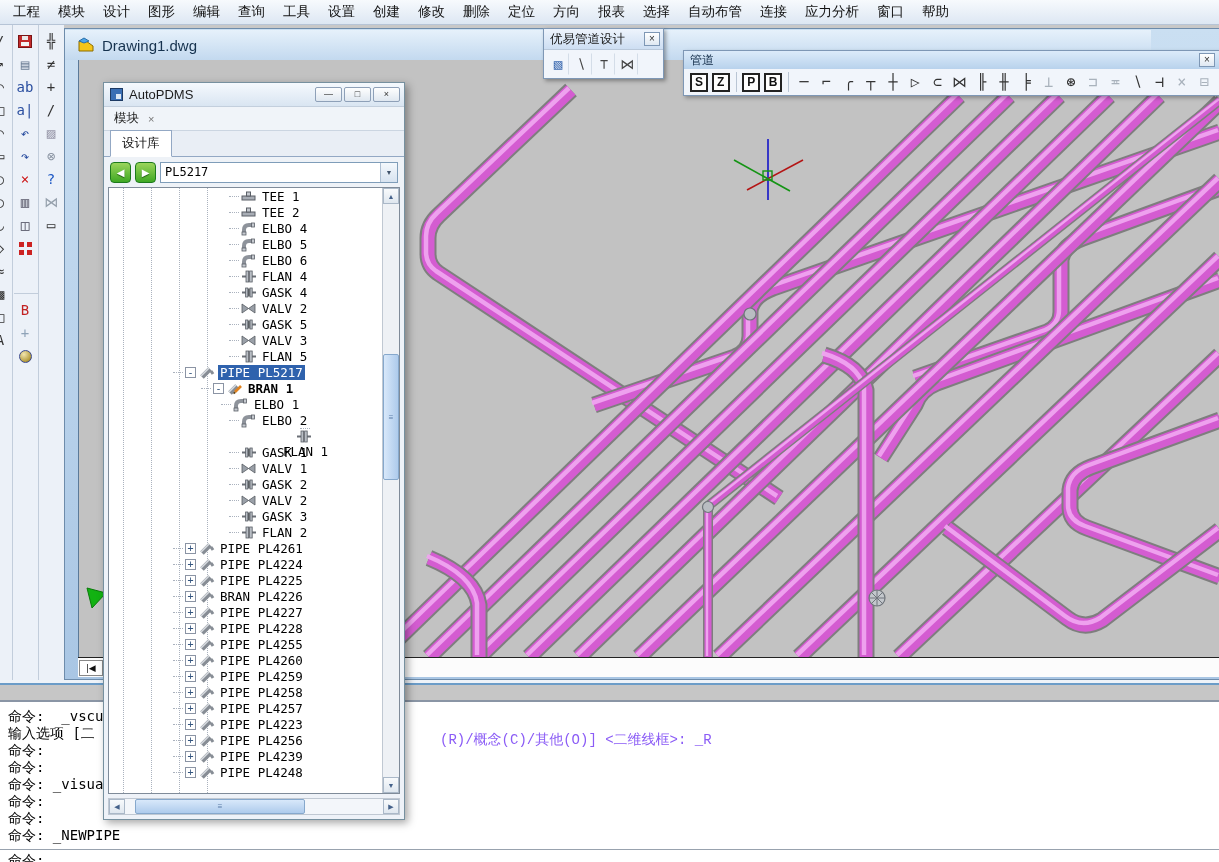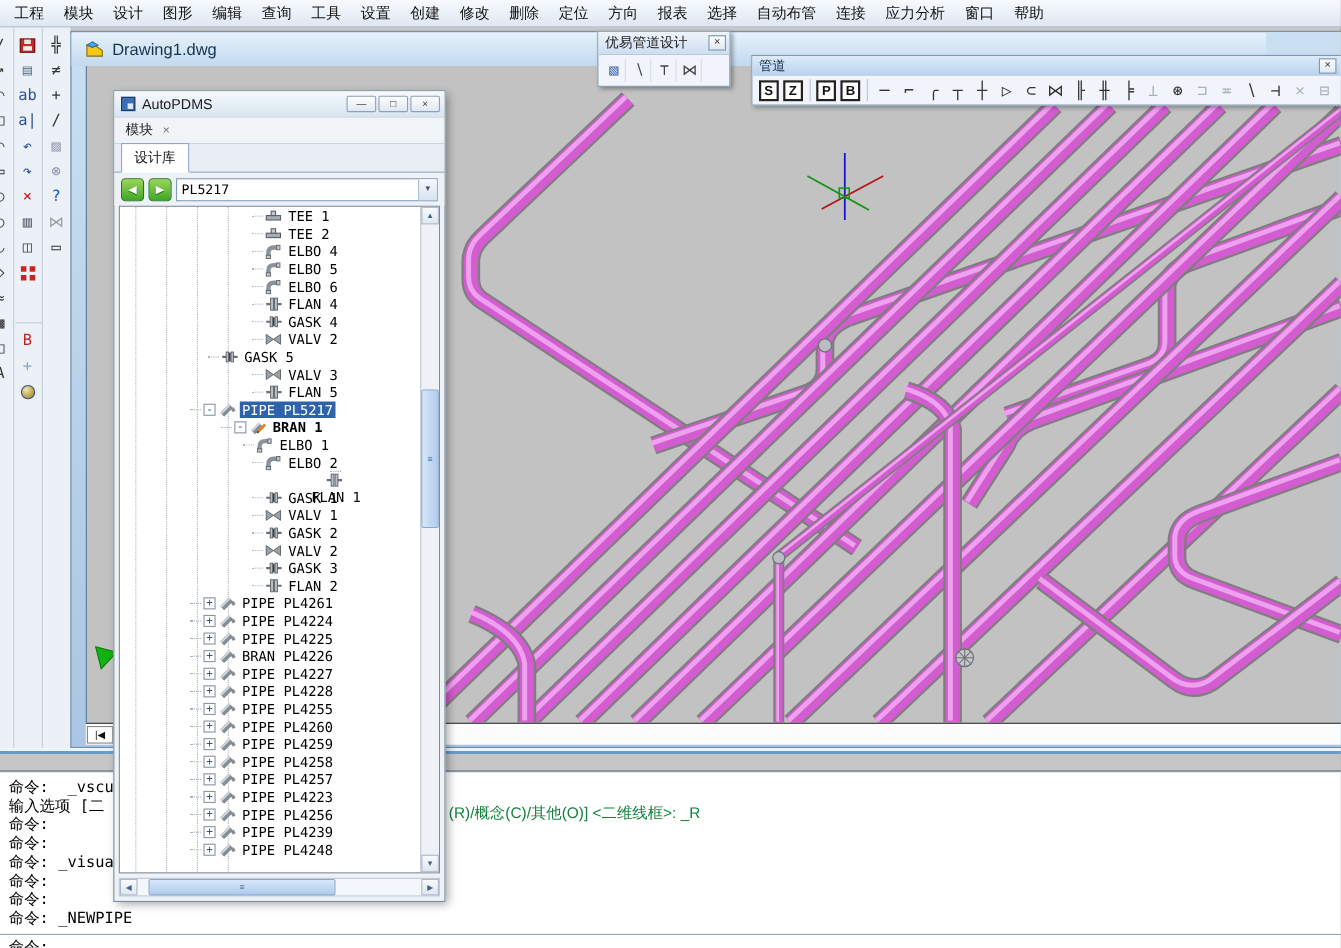--- a/index.html
+++ b/index.html
@@ -137,22 +137,22 @@
   .hscroll .right{right:0;left:auto;top:0;height:15px;}
   .hthumb{position:absolute;left:26px;width:170px;top:0;height:15px;border:1px solid #86a8cc;border-radius:2px;
     background:linear-gradient(#d8e8fa,#aecbec);display:flex;align-items:center;justify-content:center;
     font-size:8px;color:#5a7ca8;}
 
   
   .cmdwin{position:absolute;left:0;top:700px;width:1219px;height:162px;background:#fff;
     border-top:2px solid #8a95a5;z-index:30;}
   .cmd-hist{position:absolute;left:0;top:0;right:0;height:147px;padding:6px 8px;overflow:hidden;}
   .cmd-line{font-family:"DejaVu Sans Mono",monospace;font-size:14px;line-height:17px;color:#000;white-space:pre;}
-  .cmd-cont{position:absolute;left:408px;top:29px;font-family:Liberation Sans, sans-serif;
-    font-size:14px;color:#15803d;white-space:pre;}
+  .cmd-cont{position:absolute;left:408px;top:29px;font-family:Liberation Mono, monospace;
+    font-size:14px;color:#8b5cf6;white-space:pre;padding-left:32px;}
   .cmd-div{position:absolute;left:0;right:0;top:147px;border-top:1px solid #98a2ae;}
   .cmd-active{position:absolute;left:8px;top:150px;font-family:"DejaVu Sans Mono",monospace;
     font-size:14px;color:#000;}
 </style>
 </head>
 <body>
 
 <div class="screen">
 
   <div class="menubar" id="menubar">
@@ -614,21 +614,21 @@
           </div>
           <div class="tree-row" style="padding-left: 120px;">
             <span class="stub"></span>
             <span class="ticon">
               <svg width="16" height="15">
                 <use href="#sym-valv"></use>
               </svg>
             </span>
             <span class="tlabel">VALV 2</span>
           </div>
-          <div class="tree-row" style="padding-left: 80px;">
+          <div class="tree-row" style="padding-left: 120px;">
             <span class="stub"></span>
             <span class="ticon">
               <svg width="16" height="15">
                 <use href="#sym-gask"></use>
               </svg>
             </span>
             <span class="tlabel">GASK 5</span>
           </div>
           <div class="tree-row" style="padding-left: 120px;">
             <span class="stub"></span>

